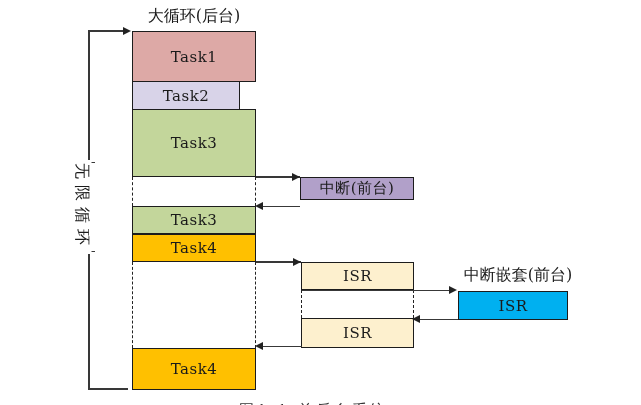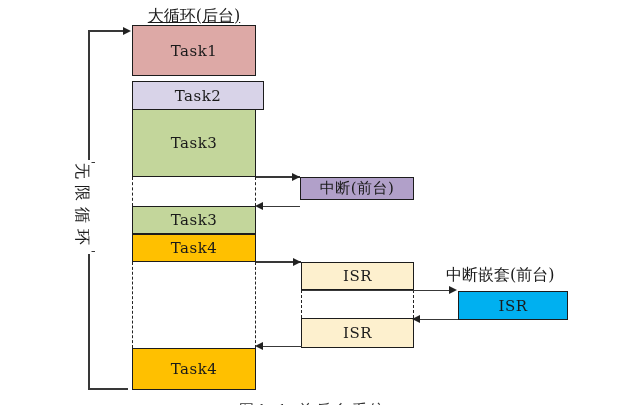--- a/index.html
+++ b/index.html
@@ -15,22 +15,22 @@
   .gap{
     position:absolute;box-sizing:border-box;
     border-left:1.4px dashed #222;border-right:1.4px dashed #222;background:#fff;
   }
   .hline{position:absolute;height:1.6px;background:#383838;}
   .vline{position:absolute;width:1.6px;background:#383838;}
   .ah{position:absolute;width:0;height:0;border-top:4.5px solid transparent;border-bottom:4.5px solid transparent;}
   .ah-r{border-left:8.5px solid #222;}
   .ah-l{border-right:8.5px solid #222;}
   .lbl{position:absolute;white-space:nowrap;}
-  #top-title{left:132px;top:6px;width:124px;text-align:center;font-size:16px;text-decoration:underline;}
-  #nest-title{left:446px;top:265px;width:144px;font-size:16px;}
+  #top-title{left:132px;top:6px;width:124px;text-align:center;font-size:16px;}
+  #nest-title{left:446px;top:265px;width:144px;text-align:center;font-size:16px;}
   #left-loop-label{
     left:81px;top:207px;transform:translate(-50%,-50%) rotate(90deg);
     font-size:16px;letter-spacing:6px;background:#fff;padding:0 3px;
   }
   #caption-clip{
     position:absolute;left:239px;top:401px;width:190px;height:4px;
     overflow:hidden;font-size:15px;letter-spacing:3px;color:#333;
   }
   .tick{position:absolute;width:12px;height:1.4px;background:#383838;}
 </style>
@@ -43,24 +43,24 @@
   <div id="nest-title" class="lbl">中断嵌套(前台)</div>
 
   <div class="vline" style="left:88px;top:30px;height:359px;"></div>
   <div class="hline" style="left:88px;top:30px;width:36px;"></div>
   <div class="ah ah-r" style="left:123px;top:26.5px;"></div>
   <div class="hline" style="left:88px;top:388px;width:40px;"></div>
   <div class="tick" style="left:83px;top:162px;"></div>
   <div class="tick" style="left:83px;top:251px;"></div>
   <div id="left-loop-label" class="lbl">无限循环</div>
 
-  <div class="box" style="left: 132px; top: 25px; width: 124px; height: 51px; background-color: rgb(221, 169, 166);">
+  <div class="box" style="left: 132px; top: 31px; width: 124px; height: 51px; background-color: rgb(221, 169, 166);">
     <span>Task1</span>
   </div>
-  <div class="box" style="left: 132px; top: 81px; width: 132px; height: 29px; background-color: rgb(216, 211, 232);">
+  <div class="box" style="left: 132px; top: 81px; width: 108px; height: 29px; background-color: rgb(216, 211, 232);">
     <span>Task2</span>
   </div>
   <div class="box" style="left: 132px; top: 109px; width: 124px; height: 68px; background-color: rgb(195, 214, 155);">
     <span>Task3</span>
   </div>
   <div class="gap" style="left:132px;top:177px;width:124px;height:29px;"></div>
   <div class="box" style="left: 132px; top: 206px; width: 124px; height: 28px; background-color: rgb(195, 214, 155);">
     <span>Task3</span>
   </div>
   <div class="box" style="left: 132px; top: 234px; width: 124px; height: 28px; background-color: rgb(255, 192, 0);">

